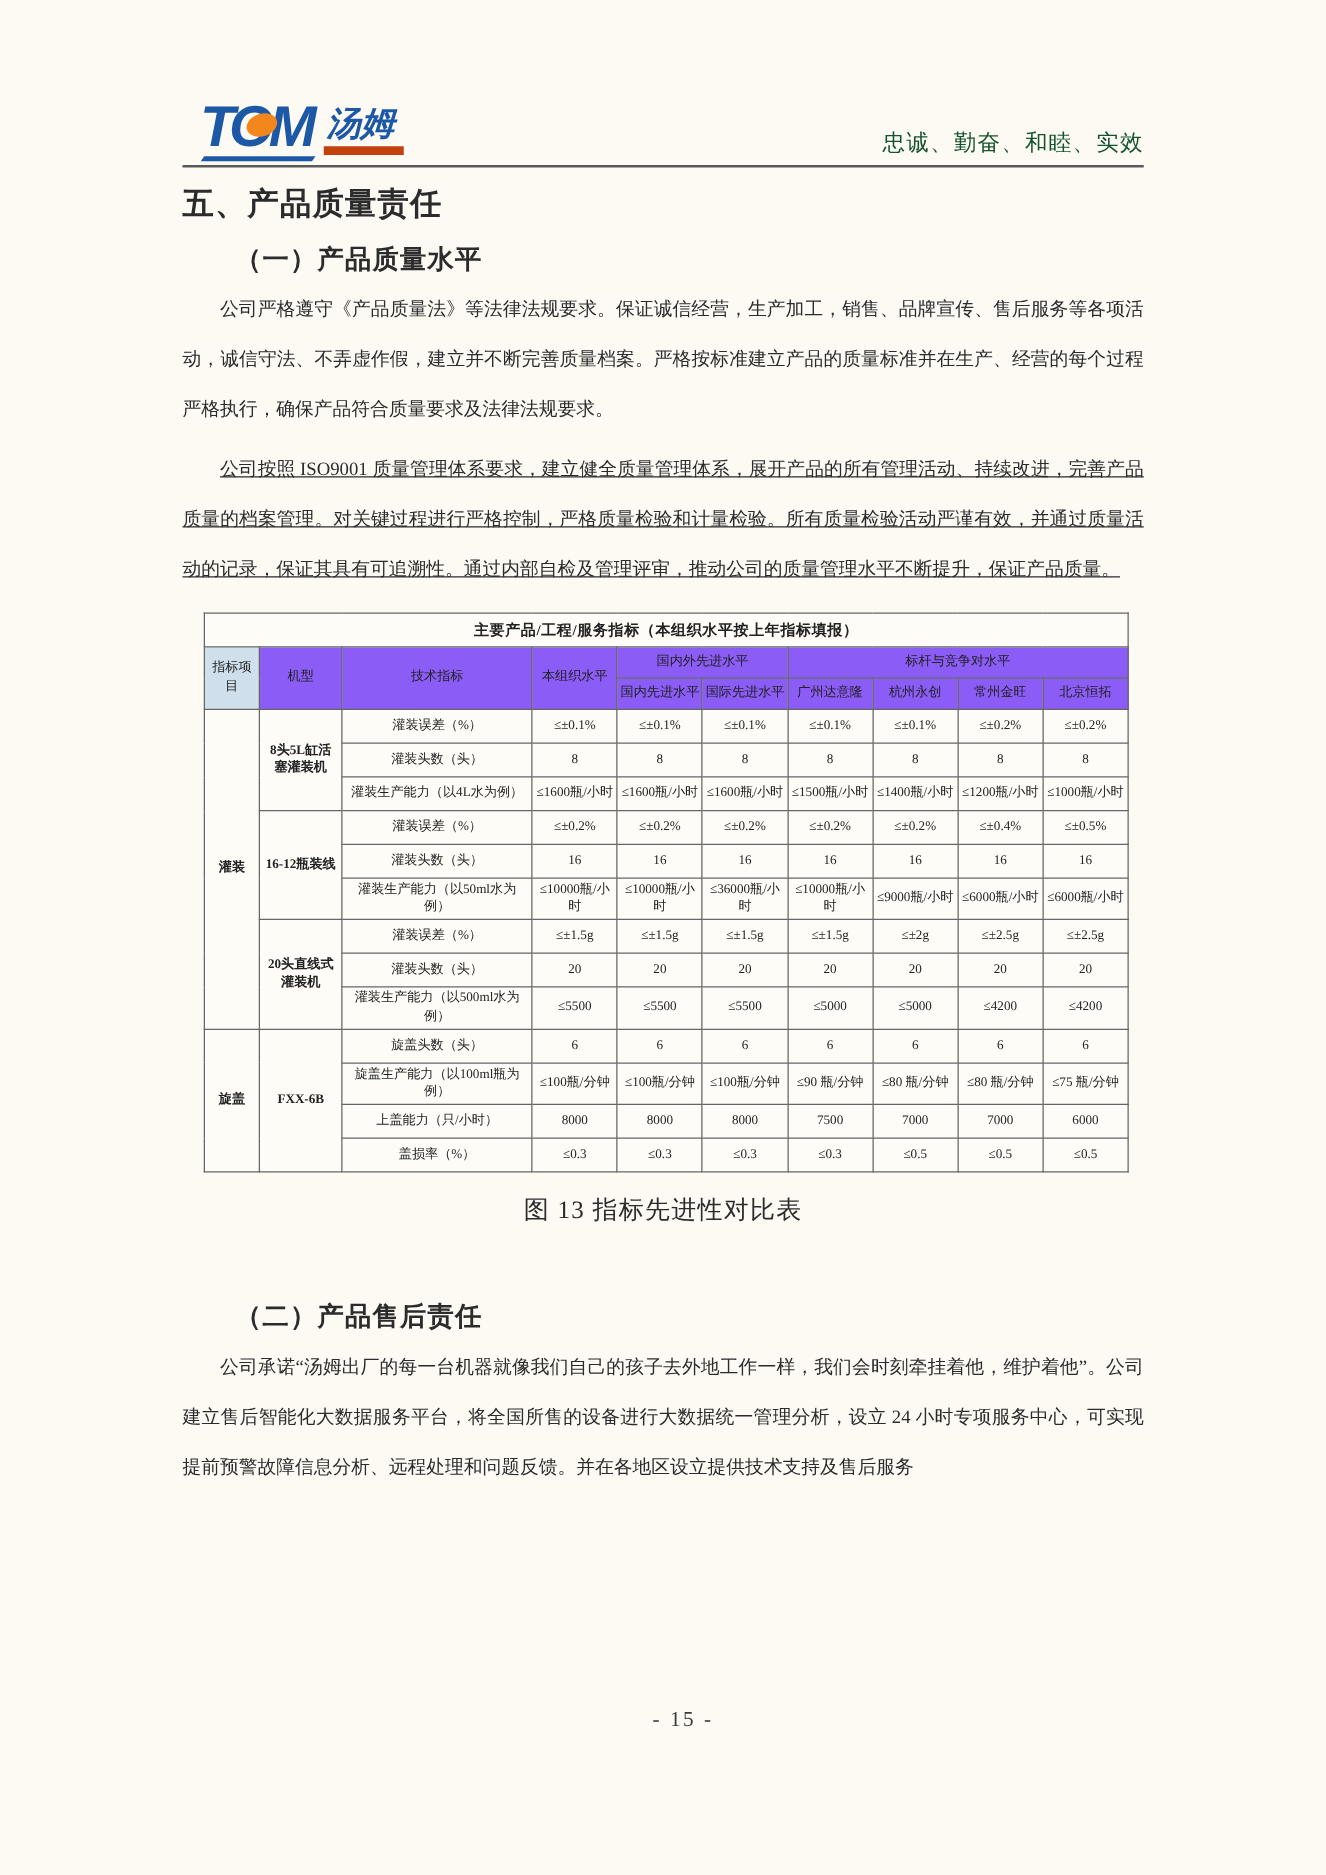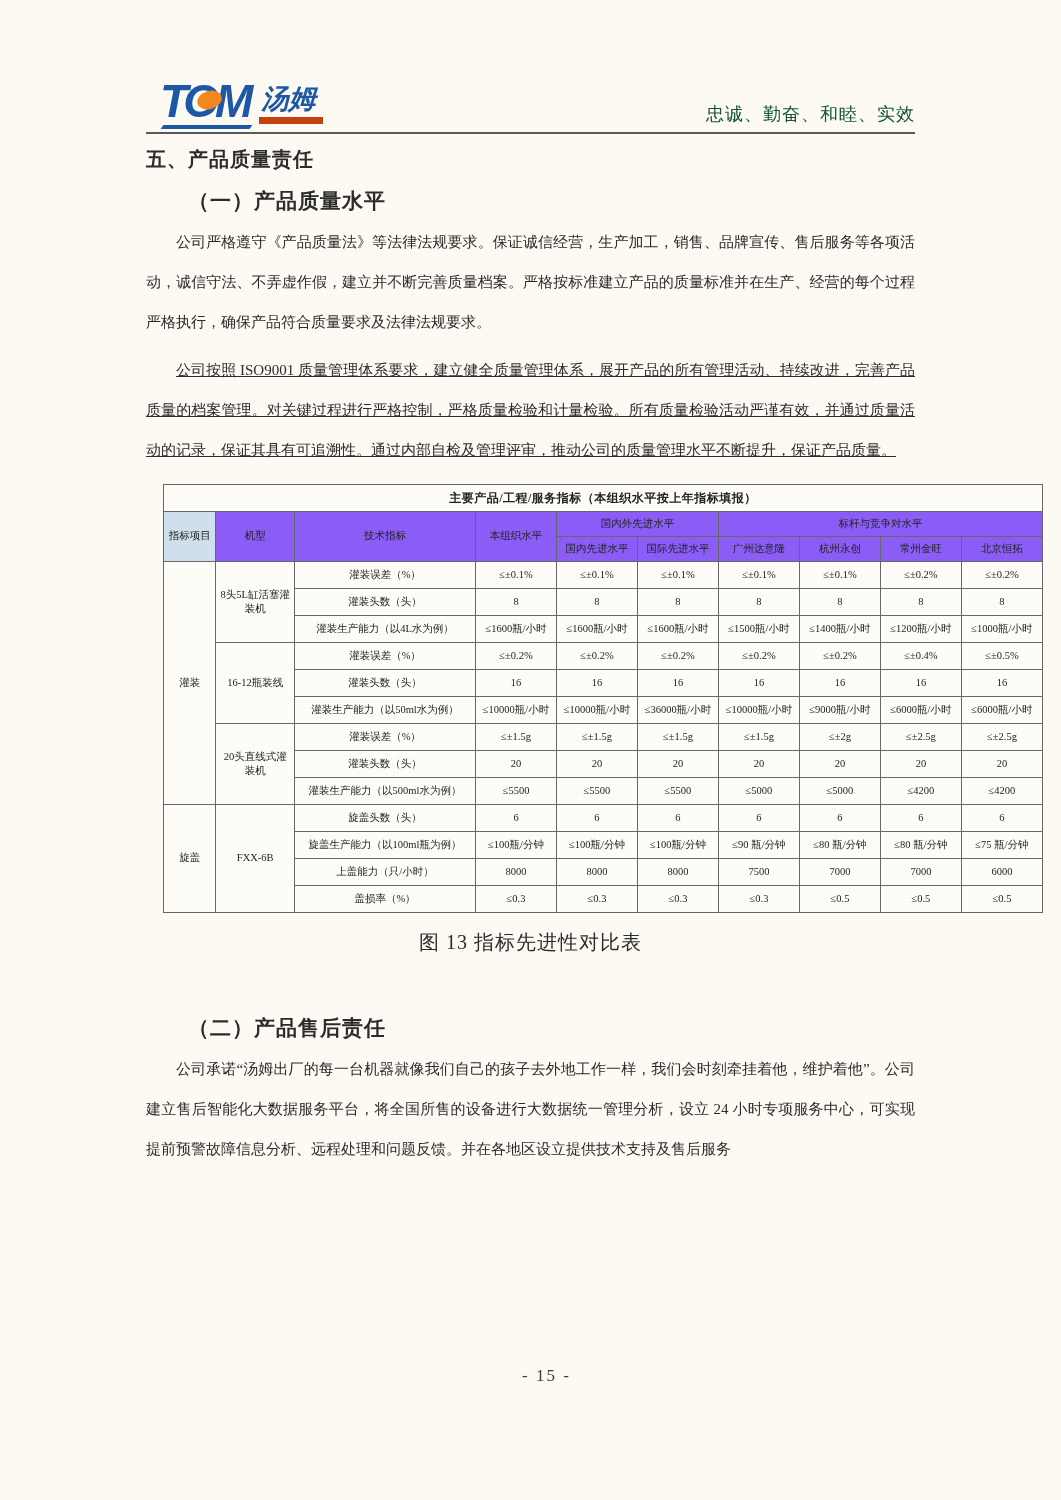--- a/index.html
+++ b/index.html
@@ -32,44 +32,44 @@
   }
   .logo-cn {
     font-family:"Liberation Sans", sans-serif;
     font-weight:bold; font-style:italic;
     font-size:27px; line-height:1; color:#1d58a7;
     border-bottom:7px solid #c2410c; padding:0 8px 4px 2px;
   }
   .slogan { font-size:18px; color:#14532d; letter-spacing:1px; padding-bottom:2px; }
   .rule { border-bottom:2px solid #5a5a5a; margin-top:4px; }
   
-  .h1 { margin-top:12px; font-size:20px; font-weight:bold; letter-spacing:1px; }
+  .h1 { margin-top:12px; font-size:25px; font-weight:bold; letter-spacing:1px; }
   .h2 { margin-top:14px; margin-left:42px; font-size:21px; font-weight:bold; letter-spacing:1px; }
   .para {
     margin:7px 0 0 0;
     font-size:15px; line-height:40px;
     text-align:justify; text-indent:2em;
   }
   .para + .para { margin-top:8px;text-decoration:underline; }
   
   .tblwrap { margin:14px 0 0 17px; }
   table.ind-table {
-    border-collapse:collapse; table-layout:fixed; width:880px;
+    border-collapse:collapse; table-layout:fixed; width:740px;
     font-size:10.5px; color:#222;
     border:1.5px solid #444;
   }
   .ind-table td, .ind-table th {
     border:1px solid #666; text-align:center; vertical-align:middle;
     padding:2px 2px; font-weight:normal; line-height:1.35;
   }
   .ind-table .t-title { font-weight:bold; font-size:12px; height:22px; background:#fdfcf7; letter-spacing:0.5px; }
   .ind-table thead th { background:#8b5cf6; height:20px; }
   .ind-table th.corner { background:#cfe0ec; }
   .ind-table tbody td { background:#fdfcf7; height:22px; }
-  .ind-table td.proj, .ind-table td.model { padding:2px 3px; }
+  .ind-table td.proj, .ind-table td.model { padding:2px 3px;font-weight:bold; }
   
   .caption { margin-top:16px; text-align:center; font-size:20px; letter-spacing:1px; }
   .h2b { margin-top:58px; }
   .footer {
     position:absolute; top:1366px; left:0; width:100%;
     text-align:center; font-size:17px; color:#3a3a3a; letter-spacing:2px;padding-left:16px;
   }
 </style>
 </head>
 <body>

